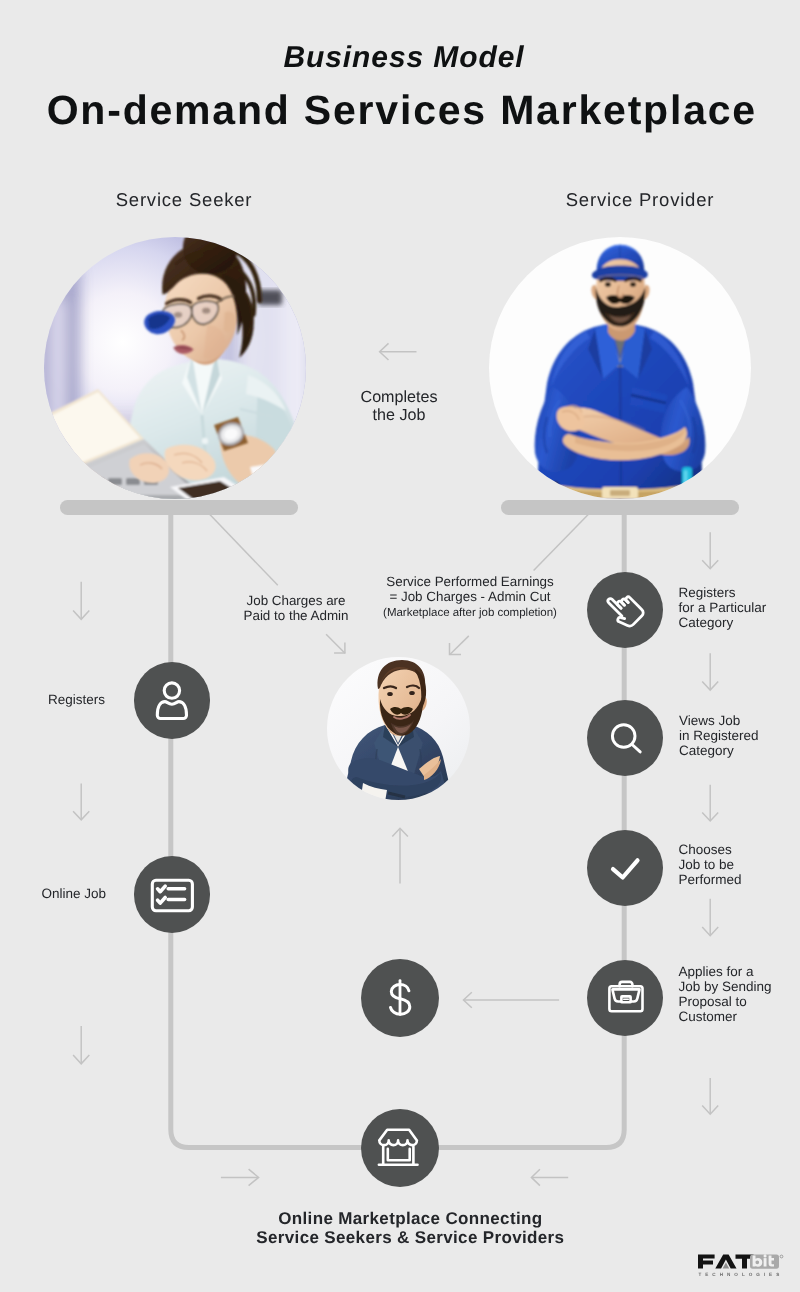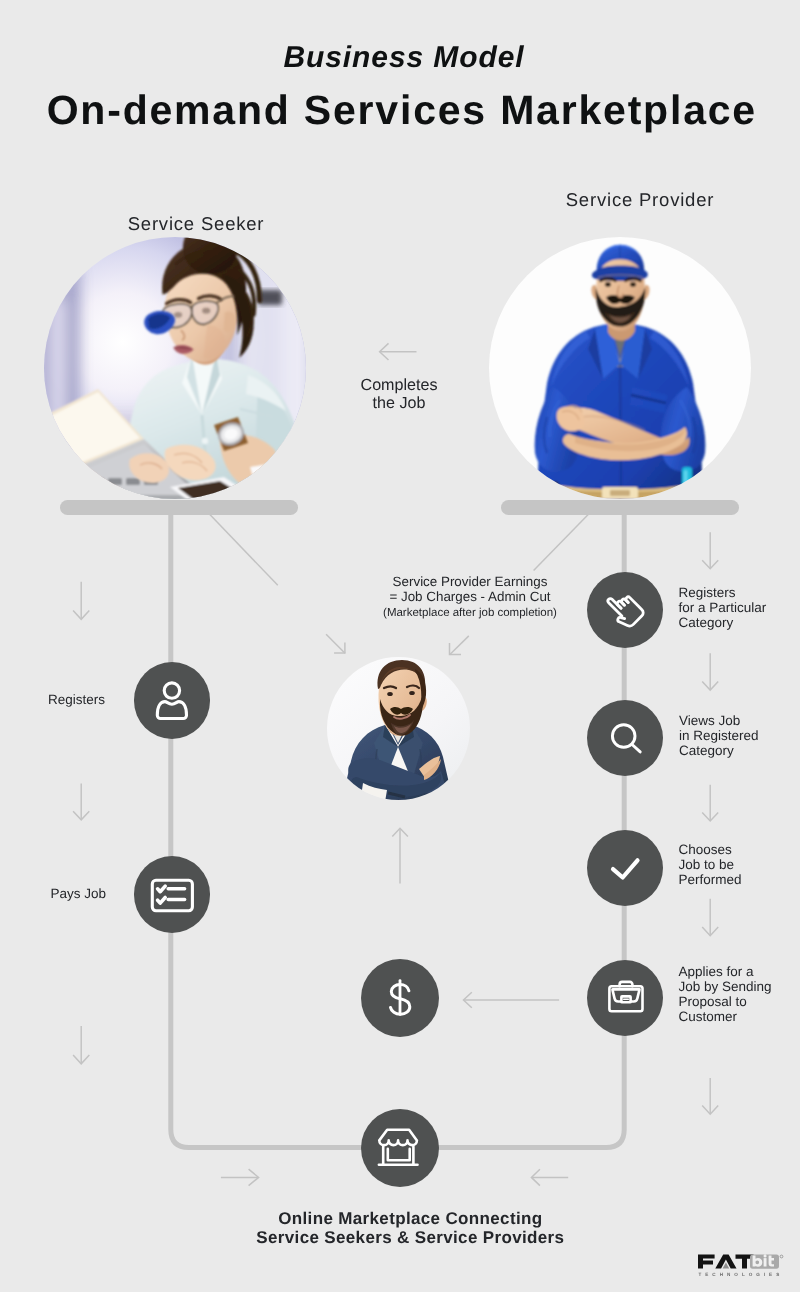--- a/index.html
+++ b/index.html
@@ -19,40 +19,40 @@
 
   
   .bar{position:absolute;background:#c5c5c5;border-radius:8px;}
 
   
   .ftext{position:absolute;color:#24262a;text-align:center;white-space:pre-line;font-weight:400;font-size:13.4px;line-height:14.9px;}
   .ftext.sm{font-size:11.5px;line-height:14.9px;}
 
   
   .slabel{position:absolute;color:#24262a;white-space:pre-line;font-weight:400;font-size:13.5px;line-height:14.9px;}
-  .ftext.big{font-size:16.1px;line-height:18px;}
+  .ftext.big{font-size:16.1px;line-height:18px;margin-top:12px;}
 
   
   .icirc{position:absolute;border-radius:50%;background:#4f5151;}
   .icirc svg{position:absolute;left:0;top:0;}
 
   
   .footer{position:absolute;left:0;width:800px;text-align:center;font-weight:bold;color:#24262a;font-size:17px;letter-spacing:0.35px;padding-left:0.35px;line-height:1;}
 
   svg{display:block;}
 </style>
 </head>
 <body>
 
 <div class="page">
 
   <div class="t1">Business Model</div>
   <div class="t2">On-demand Services Marketplace</div>
 
-  <div class="colhead" style="left:96px;top:191px;width:200px;margin-top:24px;">Service Seeker</div>
+  <div class="colhead" style="left:84px;top:191px;width:200px;">Service Seeker</div>
   <div class="colhead" style="left:540px;top:191px;width:200px;">Service Provider</div>
 
   <svg class="abs" style="left:0;top:0;" width="800" height="1292">
     <g fill="none" stroke="#c6c6c6" stroke-width="5">
       <path d="M170.8,505 L170.8,1129.5 Q170.8,1147.5 188.8,1147.5 L606.2,1147.5 Q624.2,1147.5 624.2,1129.5 L624.2,505"></path>
     </g>
 
     <g fill="none" stroke="#c3c3c3" stroke-width="1.5">
       <path d="M209.4,514 L277.8,585.3"></path>
       <path d="M588.7,514 L533.6,570.6"></path>
@@ -488,21 +488,21 @@
     <svg width="76.5" height="76.5" viewBox="0 0 76.5 76.5">
       <g fill="none" stroke="#fff" stroke-width="3.1">
         <rect x="18.3" y="24.3" width="40.1" height="30.4" rx="3.6"></rect>
         <path d="M23.6,32.8 l2.6,2.9 l5,-5.6" stroke-width="3.6" stroke-linecap="round" stroke-linejoin="round"></path>
         <path d="M23.6,44.2 l2.6,2.9 l5,-5.6" stroke-width="3.6" stroke-linecap="round" stroke-linejoin="round"></path>
         <path d="M34.2,32.7 h16.4" stroke-width="3.5" stroke-linecap="round"></path>
         <path d="M34.2,43.5 h16.4" stroke-width="3.5" stroke-linecap="round"></path>
       </g>
     </svg>
   </div>
-  <div class="slabel" style="left:11px;top:887px;width:95px;text-align:right;">Pays Job</div>
+  <div class="slabel" style="left:11px;top:887px;width:95px;text-align:right;">Online Job</div>
 
   <div class="icirc" style="left:586.5px;top:572px;width:76px;height:76px;">
     <svg width="76" height="76" viewBox="0 0 76 76">
       <g transform="rotate(-45 38 38) translate(35.5 38) scale(0.665) translate(-38 -38)">
         <g fill="none" stroke="#fff" stroke-width="4.2" stroke-linecap="round" stroke-linejoin="round">
 
           <path d="M32.2,41 L32.2,12.8 a3.6,3.6 0 0 1 7.2,0 L39.4,32.0"></path>
 
           <path d="M39.4,32.0 L39.4,25.4 a3.45,3.45 0 0 1 6.9,0 L46.3,32.2"></path>
 
@@ -575,21 +575,23 @@
                  a4.7,4.7 0 0 1 -9.4,0 a4.7,4.7 0 0 1 -9.4,0 z"></path>
         <path d="M22.2,37.6 L22.2,55.0 M52.4,37.6 L52.4,55.0"></path>
         <path d="M26.8,39.9 L26.8,51.3 L48.7,51.3 L48.7,39.9"></path>
         <path d="M17.9,55.7 L56.5,55.7" stroke-width="2.6"></path>
       </g>
     </svg>
   </div>
 
   <div class="ftext big" style="left:299px;top:376px;width:200px;">Completes
 the Job</div>
-  <div class="ftext" style="left:360px;top:575px;width:220px;">Service Provider Earnings
+  <div class="ftext" style="left:196px;top:594px;width:200px;">Job Charges are
+Paid to the Admin</div>
+  <div class="ftext" style="left:360px;top:575px;width:220px;">Service Performed Earnings
 = Job Charges - Admin Cut</div>
   <div class="ftext sm" style="left:360px;top:606px;width:220px;">(Marketplace after job completion)</div>
 
   <div class="footer" style="top:1209.5px;left:10px;">Online Marketplace Connecting</div>
   <div class="footer" style="top:1229px;left:10px;">Service Seekers &amp; Service Providers</div>
 
   <div class="abs" style="left:696px;top:1252px;">
     <svg width="92" height="28" viewBox="0 0 92 28">
 
       <g fill="#131313">

